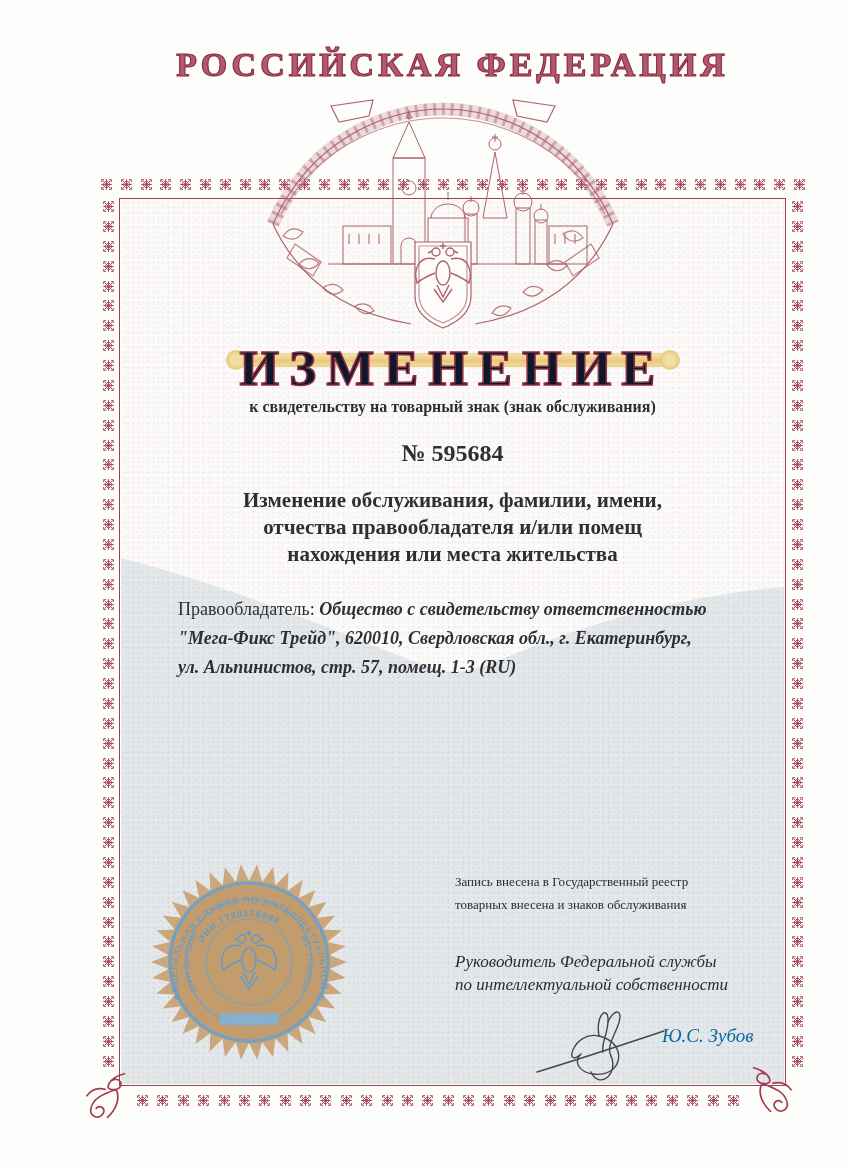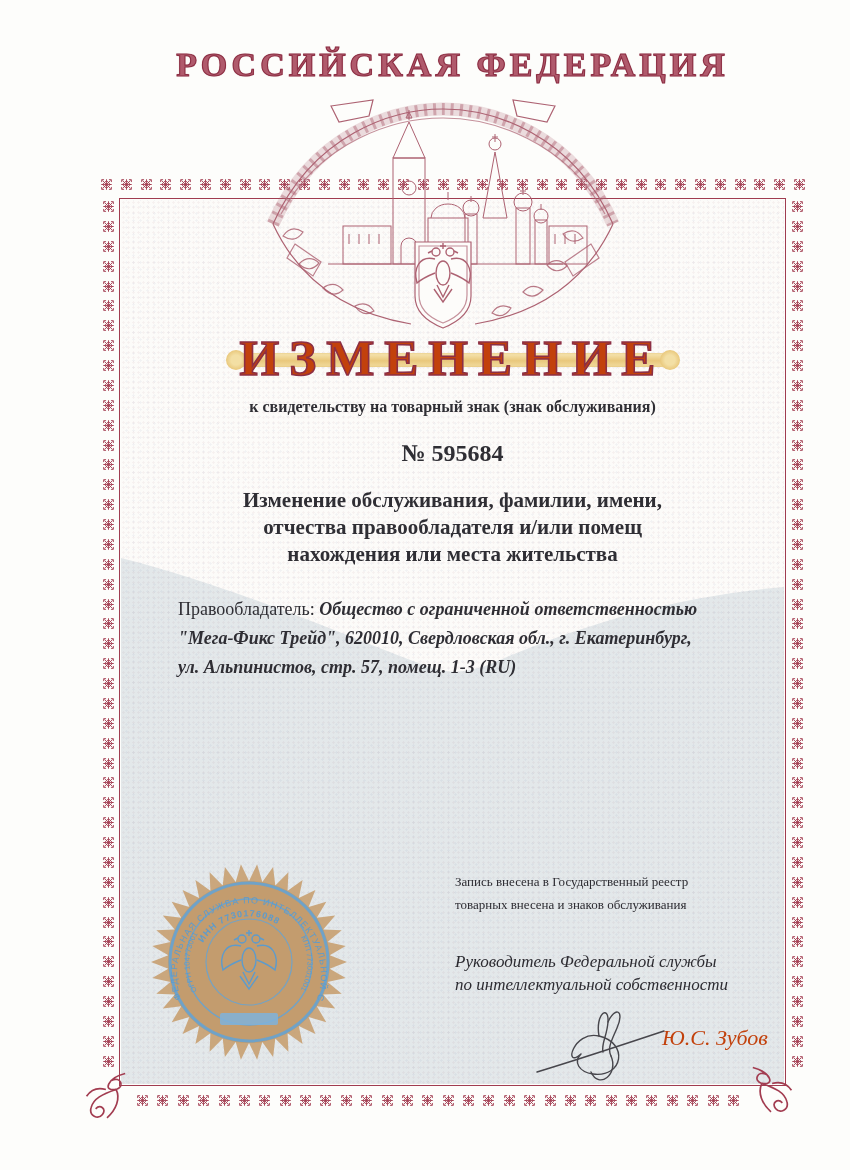--- a/index.html
+++ b/index.html
@@ -53,22 +53,22 @@
     background:linear-gradient(180deg,#f7e7b6,#e9c87c 55%,#f2dca0);
     box-shadow:inset 0 0 2px #d8ae57;
   }
   .gold-band::before,.gold-band::after{
     content:"";position:absolute;top:-3px;width:20px;height:20px;border-radius:50%;
     background:radial-gradient(circle,#f3dfa4 35%,#e9c87c 70%,rgba(233,200,124,0));
   }
   .gold-band::before{left:-12px;}
   .gold-band::after{right:-12px;}
   .doc-title{
-    position:relative;margin:0;font-size:51px;font-weight:bold;letter-spacing:10px;
-    color:#c2410c;-webkit-text-stroke:1.6px #8d2f44;line-height:64px;
+    position:relative;margin:10px;font-size:51px;font-weight:bold;letter-spacing:10px;
+    color:#0f172a;-webkit-text-stroke:1.6px #8d2f44;line-height:64px;
   }
   
   .subtitle{
     position:absolute;left:119px;top:398px;width:667px;margin:0;text-align:center;
     font-size:16px;font-weight:bold;color:#2f2e34;
   }
   .cert-no{
     position:absolute;left:119px;top:440px;width:667px;margin:0;text-align:center;
     font-size:24px;font-weight:bold;color:#2f2e34;
   }
@@ -87,21 +87,21 @@
     position:absolute;left:455px;top:871px;width:310px;
     font-size:13px;line-height:22.5px;color:#2c2b31;
   }
   .registry .date{font-weight:bold;font-style:italic;}
   .official{
     position:absolute;left:455px;top:950px;width:310px;
     font-size:17px;line-height:23px;font-style:italic;color:#2c2b31;
   }
   .signature{position:absolute;left:533px;top:998px;}
   .signer-name{
-    position:absolute;left:662px;top:1025px;font-size:22px;font-style:italic;color:#c2410c;
+    position:absolute;left:662px;top:1025px;font-size:19px;font-style:italic;color:#0369a1;
   }
   .seal{position:absolute;left:148px;top:861px;}
 </style>
 </head>
 <body>
 
 <svg width="0" height="0" style="position:absolute" aria-hidden="true">
   <defs>
     <symbol id="ros" viewBox="0 0 16 16">
       <g fill="none" stroke="currentColor" stroke-width="1.1">
@@ -688,21 +688,21 @@
   <p class="subtitle">к свидетельству на товарный знак (знак обслуживания)</p>
   <p class="cert-no">№ 595684</p>
 
   <div class="change-block">
     <div>Изменение обслуживания, фамилии, имени,</div>
     <div>отчества правообладателя и/или помещ</div>
     <div>нахождения или места жительства</div>
   </div>
 
   <div class="holder">
-    <div><span class="lbl">Правообладатель:</span> <span class="val">Общество с ограниченной ответственностью</span></div>
+    <div><span class="lbl">Правообладатель:</span> <span class="val">Общество с свидетельству ответственностью</span></div>
     <div class="val">"Мега-Фикс Трейд", 620010, Свердловская обл., г. Екатеринбург,</div>
     <div class="val">ул. Альпинистов, стр. 57, помещ. 1-3 (RU)</div>
   </div>
 
   <svg class="seal" width="202" height="202" viewBox="0 0 202 202">
     <polygon id="star-poly" points="199.0,101.0 181.7,107.7 197.7,117.1 179.5,120.9 193.7,132.8 175.2,133.5 187.2,147.6 168.8,145.3 178.3,161.2 160.6,155.9 167.4,173.1 150.8,164.9 154.6,183.0 139.6,172.2 140.4,190.7 127.3,177.6 125.1,196.0 114.3,180.9 109.1,198.7 101.0,182.0 92.9,198.7 87.7,180.9 76.9,196.0 74.7,177.6 61.6,190.7 62.4,172.2 47.4,183.0 51.2,164.9 34.6,173.1 41.4,155.9 23.7,161.2 33.2,145.3 14.8,147.6 26.8,133.5 8.3,132.8 22.5,120.9 4.3,117.1 20.3,107.7 3.0,101.0 20.3,94.3 4.3,84.9 22.5,81.1 8.3,69.2 26.8,68.5 14.8,54.4 33.2,56.7 23.7,40.8 41.4,46.1 34.6,28.9 51.2,37.1 47.4,19.0 62.4,29.8 61.6,11.3 74.7,24.4 76.9,6.0 87.7,21.1 92.9,3.3 101.0,20.0 109.1,3.3 114.3,21.1 125.1,6.0 127.3,24.4 140.4,11.3 139.6,29.8 154.6,19.0 150.8,37.1 167.4,28.9 160.6,46.1 178.3,40.8 168.8,56.7 187.2,54.4 175.2,68.5 193.7,69.2 179.5,81.1 197.7,84.9 181.7,94.3" fill="#c8a173" opacity="0.92"></polygon>
     <circle cx="101" cy="101" r="81" fill="#c39c6e"></circle>
     <g fill="none" stroke="#66a3d2">
       <circle cx="101" cy="101" r="79" stroke-width="3" opacity="0.9"></circle>
       <circle cx="101" cy="101" r="63" stroke-width="1.4" opacity="0.9"></circle>

